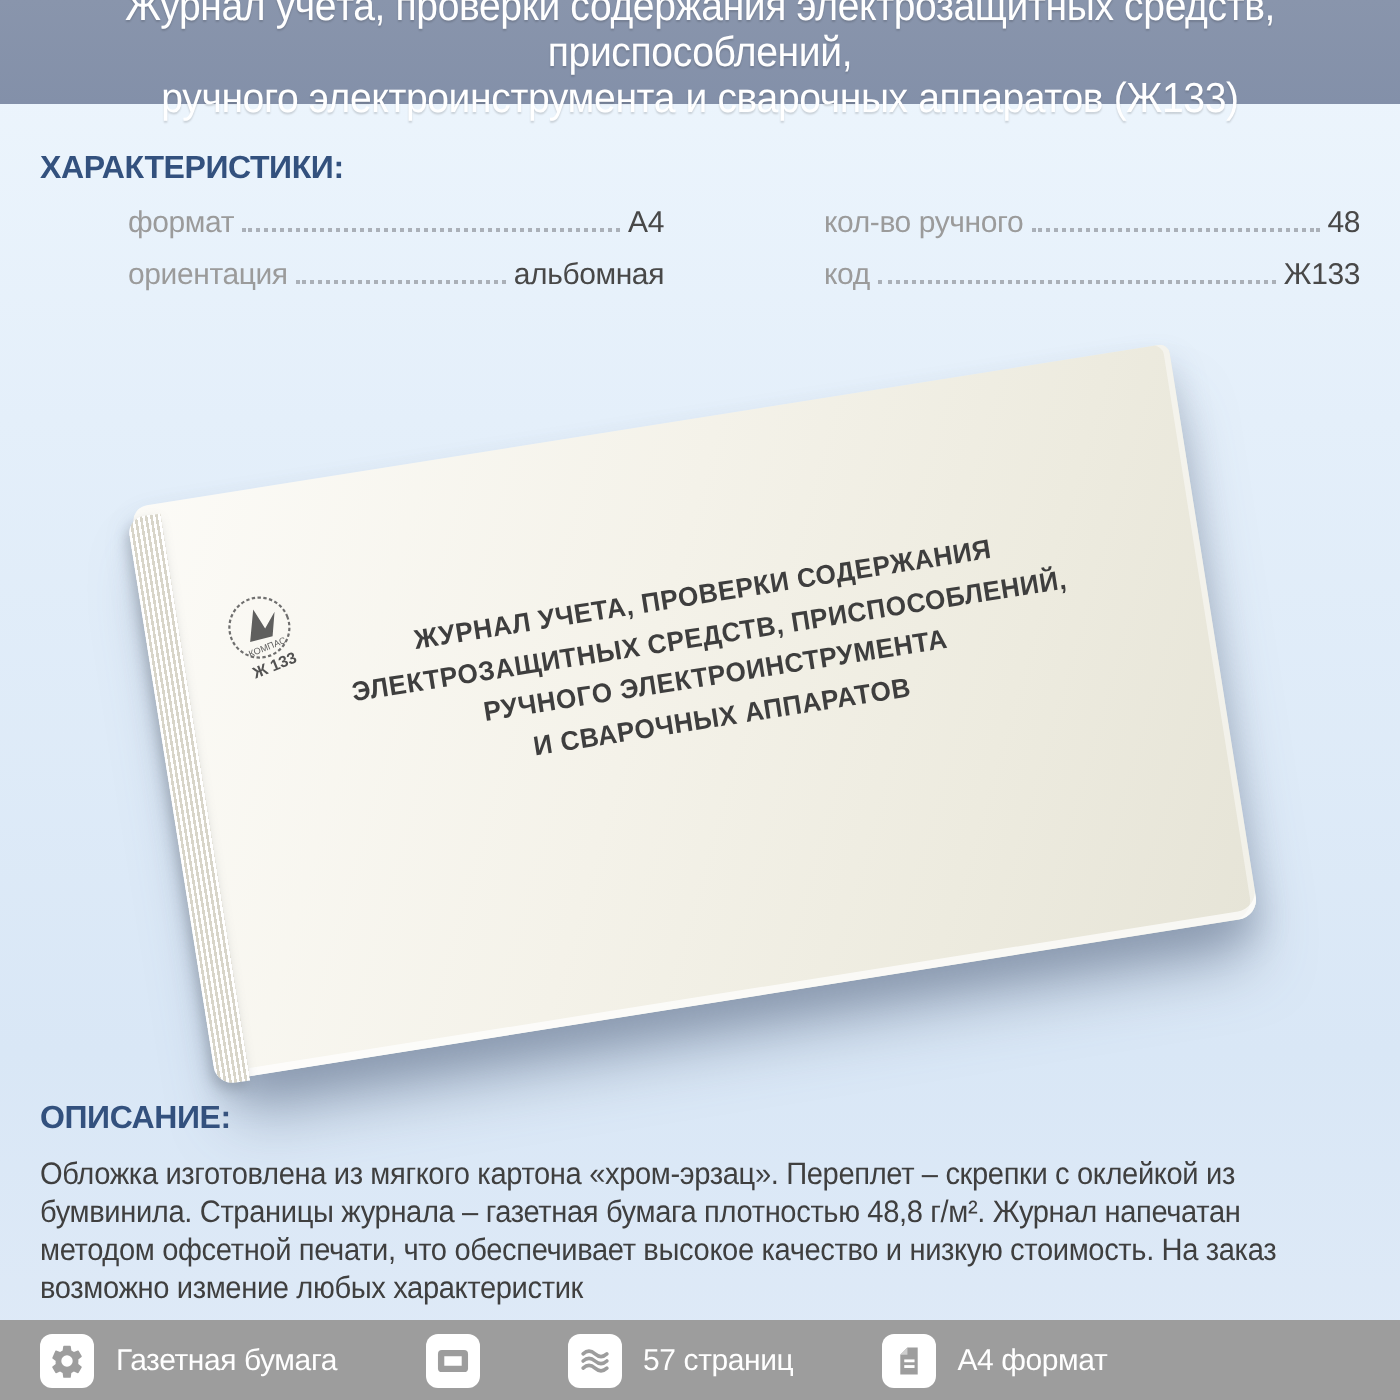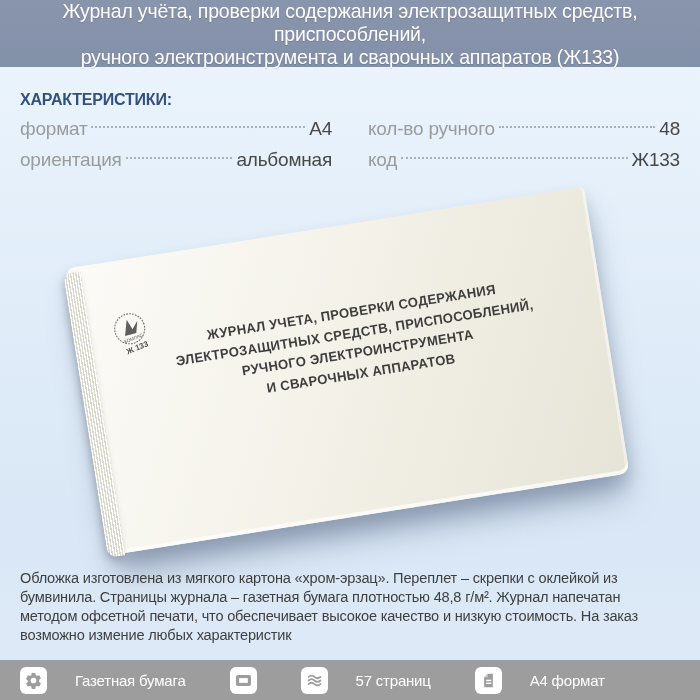--- a/index.html
+++ b/index.html
@@ -3,39 +3,39 @@
 <meta charset="utf-8">
 <style>
   html,body{margin:0;padding:0;}
   body{
     width:700px;height:700px;position:relative;overflow:hidden;
     font-family:"Liberation Sans", sans-serif;
     background:linear-gradient(180deg,#eef6fd 0%,#e4effa 30%,#d9e7f6 75%,#dfeaf7 100%);
   }
   
   .banner{
-    height:67px;background:linear-gradient(180deg,#8995ac 0%,#8390a9 100%);
+    height:52px;background:linear-gradient(180deg,#8995ac 0%,#8390a9 100%);
     display:flex;flex-direction:column;justify-content:center;text-align:center;
   }
   .banner-title{
     color:#ffffff;font-size:21px;line-height:23px;font-weight:400;
     transform:scaleX(0.93);transform-origin:center center;letter-spacing:-0.2px;
     text-shadow:0 1px 1px rgba(0,0,0,0.15);
   }
   .banner-title span{display:block;}
   
   .chars{padding:24px 20px 0;height:80px;box-sizing:content-box;}
   .chars h2,.desc h2{
     margin:0 0 9px;color:#33517e;font-size:16px;font-weight:700;letter-spacing:-0.2px;
   }
   .spec-grid{
     display:grid;grid-template-columns:1fr 1fr;grid-template-rows:auto auto;
     grid-auto-flow:column;column-gap:36px;row-gap:9px;
   }
-  .spec-row{display:flex;align-items:center;font-size:19px;letter-spacing:-0.2px;}
+  .spec-row{display:flex;align-items:flex-end;font-size:15px;letter-spacing:-0.2px;margin-left:44px;}
   .spec-label{color:#9b9b9b;white-space:nowrap;}
   .leader{flex:1;border-bottom:2px dotted #aab0b8;margin:0 4px 4px;min-width:20px;}
   .spec-value{color:#484848;white-space:nowrap;}
   
   .photo{position:relative;height:382px;}
   .journal{
     position:absolute;left:85px;top:55px;width:525px;height:290px;
     transform:rotate(-9deg);
     background:linear-gradient(115deg,#fcfbf7 0%,#f4f2e9 45%,#edebdf 75%,#e6e4d7 100%);
     border-radius:8px 5px 10px 9px;
@@ -58,21 +58,21 @@
   .desc{padding:13px 20px 0;}
   .desc p{
     margin:2px 0 0;color:#3f3f3f;font-size:15.5px;line-height:19px;letter-spacing:-0.2px;
     transform:scaleX(0.94);transform-origin:left top;width:106.3%;
   }
   
   .footbar{
     position:absolute;left:0;right:0;bottom:0;height:40px;background:#9d9d9d;
     display:flex;align-items:center;padding:0 20px;gap:44px;
   }
-  .foot-item{display:flex;align-items:center;gap:28px;}
+  .foot-item{display:flex;align-items:center;gap:11px;}
   .tile{
     width:27px;height:27px;background:#ffffff;border-radius:6px;
     display:flex;align-items:center;justify-content:center;flex:0 0 auto;
   }
   .tile svg{display:block;}
   .foot-label{color:#ffffff;font-size:15px;letter-spacing:-0.2px;white-space:nowrap;}
 </style>
 </head>
 <body>
 
@@ -125,20 +125,21 @@
       <div class="cover-title">
         <span>ЖУРНАЛ УЧЕТА, ПРОВЕРКИ СОДЕРЖАНИЯ</span>
         <span>ЭЛЕКТРОЗАЩИТНЫХ СРЕДСТВ, ПРИСПОСОБЛЕНИЙ,</span>
         <span>РУЧНОГО ЭЛЕКТРОИНСТРУМЕНТА</span>
         <span>И СВАРОЧНЫХ АППАРАТОВ</span>
       </div>
     </div>
   </section>
 
   <section class="desc">
+    <h2>ОПИСАНИЕ:</h2>
     <p>Обложка изготовлена из мягкого картона «хром-эрзац». Переплет – скрепки с оклейкой из бумвинила. Страницы журнала – газетная бумага плотностью 48,8 г/м². Журнал напечатан методом офсетной печати, что обеспечивает высокое качество и низкую стоимость. На заказ возможно измение любых характеристик</p>
   </section>
 
   <footer class="footbar">
     <div class="foot-item">
       <span class="tile">
         <svg viewBox="0 0 24 24" width="19" height="19">
           <path fill="#9d9d9d" d="M19.14 12.94c.04-.3.06-.61.06-.94 0-.32-.02-.64-.07-.94l2.03-1.58a.49.49 0 0 0 .12-.61l-1.92-3.32a.49.49 0 0 0-.59-.22l-2.39.96c-.5-.38-1.03-.7-1.62-.94l-.36-2.54a.484.484 0 0 0-.48-.41h-3.84c-.24 0-.43.17-.47.41l-.36 2.54c-.59.24-1.13.57-1.62.94l-2.39-.96a.49.49 0 0 0-.59.22L2.74 9.87c-.12.21-.08.47.12.61l2.03 1.58c-.05.3-.09.63-.09.94s.02.64.07.94l-2.03 1.58a.49.49 0 0 0-.12.61l1.92 3.32c.12.22.37.29.59.22l2.39-.96c.5.38 1.03.7 1.62.94l.36 2.54c.05.24.24.41.48.41h3.84c.24 0 .44-.17.47-.41l.36-2.54c.59-.24 1.13-.56 1.62-.94l2.39.96c.22.08.47 0 .59-.22l1.92-3.32c.12-.22.07-.47-.12-.61l-2.01-1.58zM12 15.6A3.6 3.6 0 1 1 12 8.4a3.6 3.6 0 0 1 0 7.2z"></path>
         </svg>
       </span>

